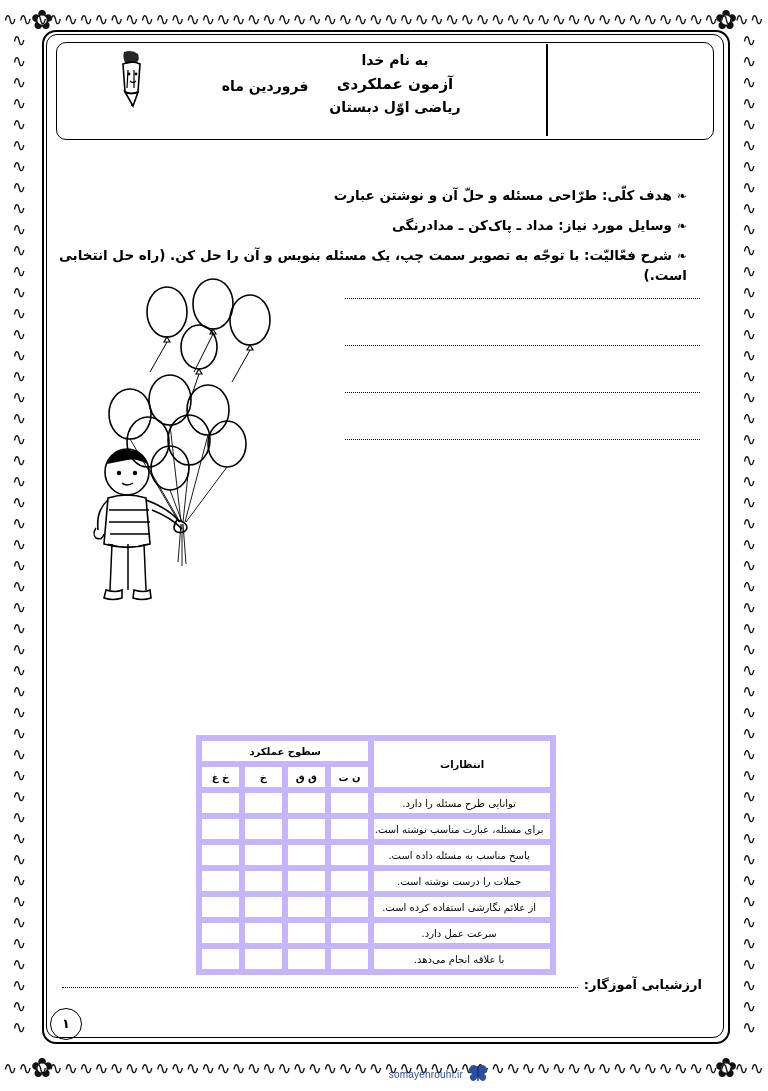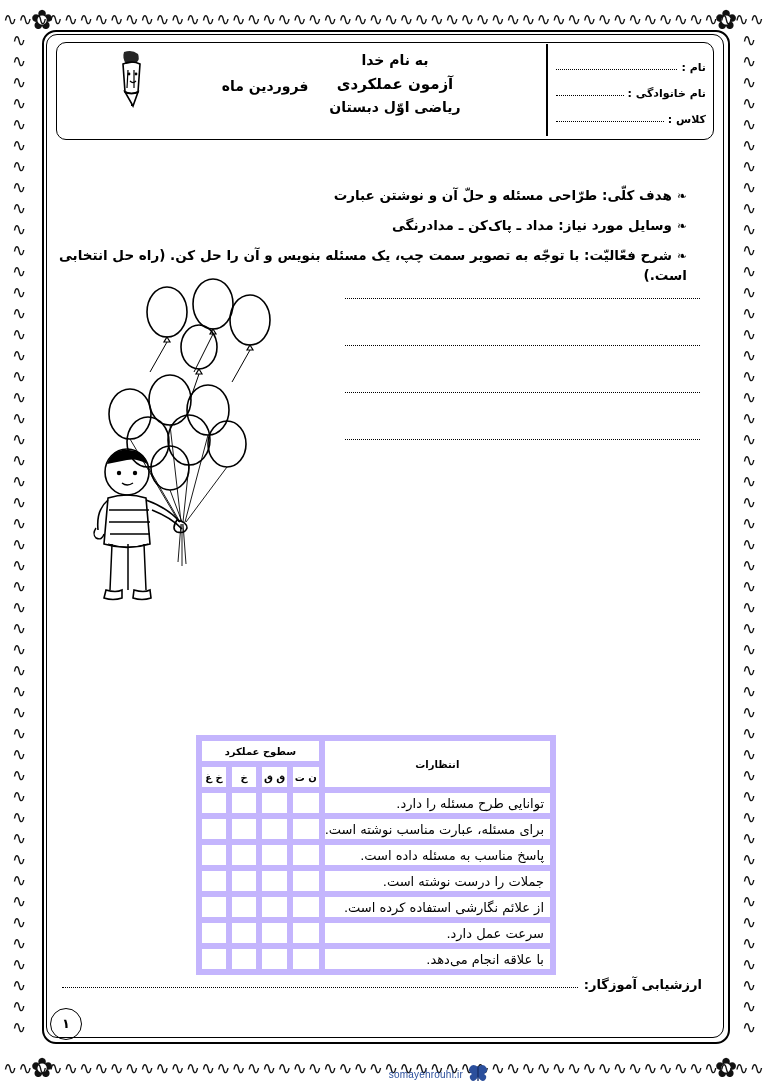--- a/index.html
+++ b/index.html
@@ -152,21 +152,21 @@
   }
   .rubric td,.rubric th{
     border:6px solid #c4b5fd;
     text-align:center;
     padding:0;
     height:20px;
   }
   .rubric .expect-head{width:176px;font-weight:bold;font-size:10px;}
   .rubric .lvl-head{font-weight:bold;font-size:10px;}
   .rubric .expect-cell{
-    text-align:right;padding-right:6px;font-size:13px;white-space:nowrap;
+    text-align:center;padding-right:6px;font-size:10px;white-space:nowrap;
   }
   .rubric .lvl-cell{width:42px;}
 
   
   .eval{
     position:absolute;right:66px;top:975px;width:640px;
     direction:rtl;display:flex;align-items:flex-end;
   }
   .eval .lbl{font-size:13px;font-weight:bold;white-space:nowrap;}
   .eval .dots{flex:1;border-bottom:1.4px dotted #000;margin-right:6px;margin-bottom:4px;height:12px;}
@@ -225,34 +225,20 @@
     <path d="M13 16 q9 -4 17 0 l-2 28 q-7 3 -13 0 z" fill="none" stroke="#000" stroke-width="1.6"></path>
     <line x1="18" y1="22" x2="17" y2="40" stroke="#000" stroke-width="1.2"></line>
     <line x1="24" y1="22" x2="24" y2="40" stroke="#000" stroke-width="1.2"></line>
     <path d="M15 44 q7 3 13 0 l-5 14 z" fill="none" stroke="#000" stroke-width="1.6"></path>
     <path d="M21 54 l2 4 l-2 0 z" fill="#000"></path>
     <circle cx="19" cy="26" r="1.4" fill="#000"></circle>
     <circle cx="26" cy="26" r="1.4" fill="#000"></circle>
     <path d="M20 33 q3 3 6 0" fill="none" stroke="#000" stroke-width="1.2"></path>
   </svg>
 
-  <div class="hdr-fields">
-    <div class="field-row">
-      <span class="field-label">نام :</span>
-      <span class="field-dots"></span>
-    </div>
-    <div class="field-row">
-      <span class="field-label">نام خانوادگی :</span>
-      <span class="field-dots"></span>
-    </div>
-    <div class="field-row">
-      <span class="field-label">کلاس :</span>
-      <span class="field-dots"></span>
-    </div>
-  </div>
 
   <div class="obj" id="obj1">
     <span class="mark">❧</span><span>هدف کلّی: طرّاحی مسئله و حلّ آن و نوشتن عبارت</span>
   </div>
   <div class="obj" id="obj2">
     <span class="mark">❧</span><span>وسایل مورد نیاز: مداد ـ پاک‌کن ـ مدادرنگی</span>
   </div>
   <div class="obj" id="obj3">
     <span class="mark">❧</span><span>شرح فعّالیّت: با توجّه به تصویر سمت چپ، یک مسئله بنویس و آن را حل کن. (راه حل انتخابی است.)</span>
   </div>

